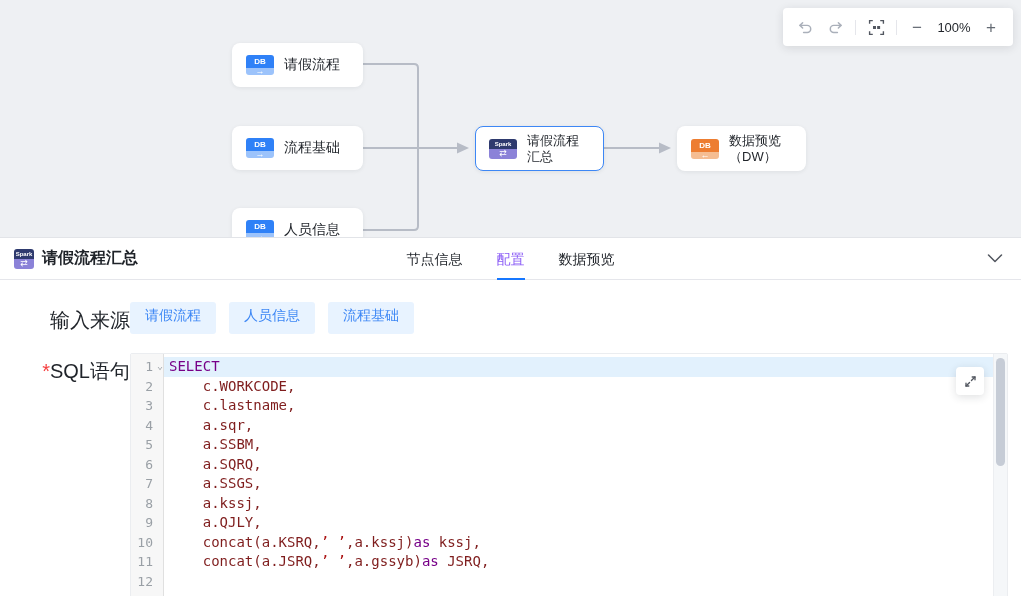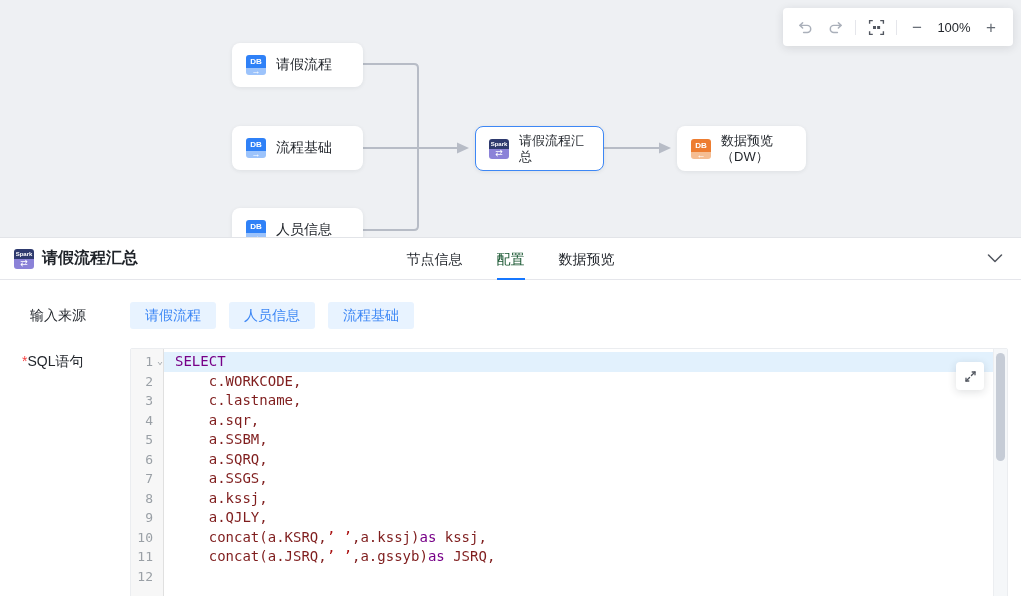--- a/index.html
+++ b/index.html
@@ -14,21 +14,21 @@
           display:flex; align-items:center; gap:10px; padding:0 13px; box-shadow:0 1px 4px rgba(31,35,41,.08); cursor:pointer; }
   .node.selected { border:1.5px solid #3d87f5; }
   .nlabel { font-size:14px; color:#1f2329; }
   .node.two .nlabel { font-size:13px; line-height:16px; max-width:78px; }
   .n1 { left:232px; top:43px;  width:131px; }
   .n2 { left:232px; top:126px; width:131px; }
   .n3 { left:232px; top:208px; width:131px; }
   .n4 { left:475px; top:126px; width:129px; height:45px; }
   .n5 { left:677px; top:126px; width:129px; height:45px; }
 
-  .nicon { width:20px; height:20px; flex:none; display:flex; flex-direction:column; border-radius:3px; overflow:hidden; }
+  .nicon { width:28px; height:20px; flex:none; display:flex; flex-direction:column; border-radius:3px; overflow:hidden; }
   .nicon b, .nicon i { display:block; font-style:normal; text-align:center; color:#fff; }
   .db  b { height:13px; line-height:13px; font-size:8px; font-weight:bold; background:#2f81f7; }
   .db  i { height:7px;  line-height:6px;  font-size:9px; background:#9cc3fb; }
   .db.orange b { background:#ed7d31; }
   .db.orange i { background:#f5bd92; }
   .sparkic b { height:10px; line-height:10px; font-size:6px; font-weight:bold; background:#2e3a6e; }
   .sparkic i { height:10px; line-height:9px; font-size:9px; background:#8b82d8; }
 
   .toolbar { position:absolute; top:8px; right:8px; width:230px; height:38px; background:#fff; border-radius:4px;
              box-shadow:0 2px 10px rgba(31,35,41,.12); display:flex; align-items:center; padding:0 8px; gap:2px; }
@@ -36,39 +36,39 @@
   .tdiv { width:1px; height:15px; background:#e5e6eb; margin:0 4px; }
   .zoom-label { font-size:13px; color:#1f2329; min-width:42px; text-align:center; }
   .sign { font-size:17px; color:#646a73; line-height:1; }
 
   
   .panel { position:absolute; left:0; top:237px; width:1021px; bottom:0; background:#fff; border-top:1px solid #e2e4e8; }
   .phead { position:relative; height:42px; border-bottom:1px solid #e5e6eb; display:flex; align-items:center; padding:0 14px; }
   .ptitle { font-size:16px; font-weight:bold; color:#1f2329; margin-left:8px; }
   .tabs { position:absolute; left:50%; transform:translateX(-50%); top:0; height:42px; display:flex; gap:34px; align-items:stretch; }
   .tab { font-size:14px; color:#1f2329; line-height:42px; position:relative; cursor:pointer; white-space:nowrap; }
-  .tab.active { color:#14532d; }
+  .tab.active { color:#8b5cf6; }
   .tab.active::after { content:""; position:absolute; left:0; right:0; bottom:0; height:2px; background:#1677ff; }
   .collapse { margin-left:auto; background:none; border:0; padding:4px; cursor:pointer; display:flex; }
 
   .pbody { padding:22px 13px 0 30px; }
   .frow { display:flex; margin-bottom:19px; }
-  .flabel { flex:0 0 100px; font-size:14px; color:#1f2329; padding-top:5px; }
+  .flabel { flex:0 0 100px; font-size:20px; color:#1f2329; padding-top:5px;text-align:right; }
   .req { color:#f53f3f; margin-left:-8px; }
   .tags { display:flex; gap:13px; }
   .tag { background:#e8f3ff; color:#3d87f5; font-size:14px; line-height:19px; padding:4px 15px; border-radius:3px; cursor:pointer; }
 
   
   .editor { position:relative; flex:1; height:262px; border:1px solid #ebedf0; border-radius:2px; background:#fff;
             display:flex; overflow:hidden; font-family:"DejaVu Sans Mono", "Liberation Mono", monospace; font-size:14px; }
   .gutter { flex:none; width:33px; background:#f7f7f7; border-right:1px solid #e0e0e0; padding-top:3px; }
   .ln { position:relative; height:19.5px; line-height:19.5px; text-align:right; padding-right:10px; color:#9aa0a6; font-size:13px; }
   .ln .fold { position:absolute; right:0px; top:4px; font-size:10px; color:#9aa0a6; line-height:1; cursor:pointer; }
   .codearea { flex:1; padding-top:3px; position:relative; overflow:hidden; }
-  .cl { height:19.5px; line-height:19.5px; white-space:pre; padding-left:11px; color:#1b1b1b; }
+  .cl { height:19.5px; line-height:19.5px; white-space:pre; padding-left:5px; color:#1b1b1b; }
   .cl.active { background:#e2f1fd; }
   .tk-keyword { color:#770088; }
   .tk-string { color:#aa1111; }
   .tk-plain { color:#7f1d1d; }
 
   .vscroll { position:absolute; right:0; top:0; bottom:0; width:14px; background:#f5f7f9; border-left:1px solid #eceef1; }
   .vthumb { position:absolute; right:2px; top:4px; width:9px; height:108px; border-radius:5px; background:#c6ccd6; cursor:pointer; }
   .expand-btn { position:absolute; top:13px; right:23px; width:28px; height:28px; background:#fff; border:0; border-radius:4px;
                 box-shadow:0 2px 8px rgba(31,35,41,.14); display:flex; align-items:center; justify-content:center; cursor:pointer; }
 </style>

